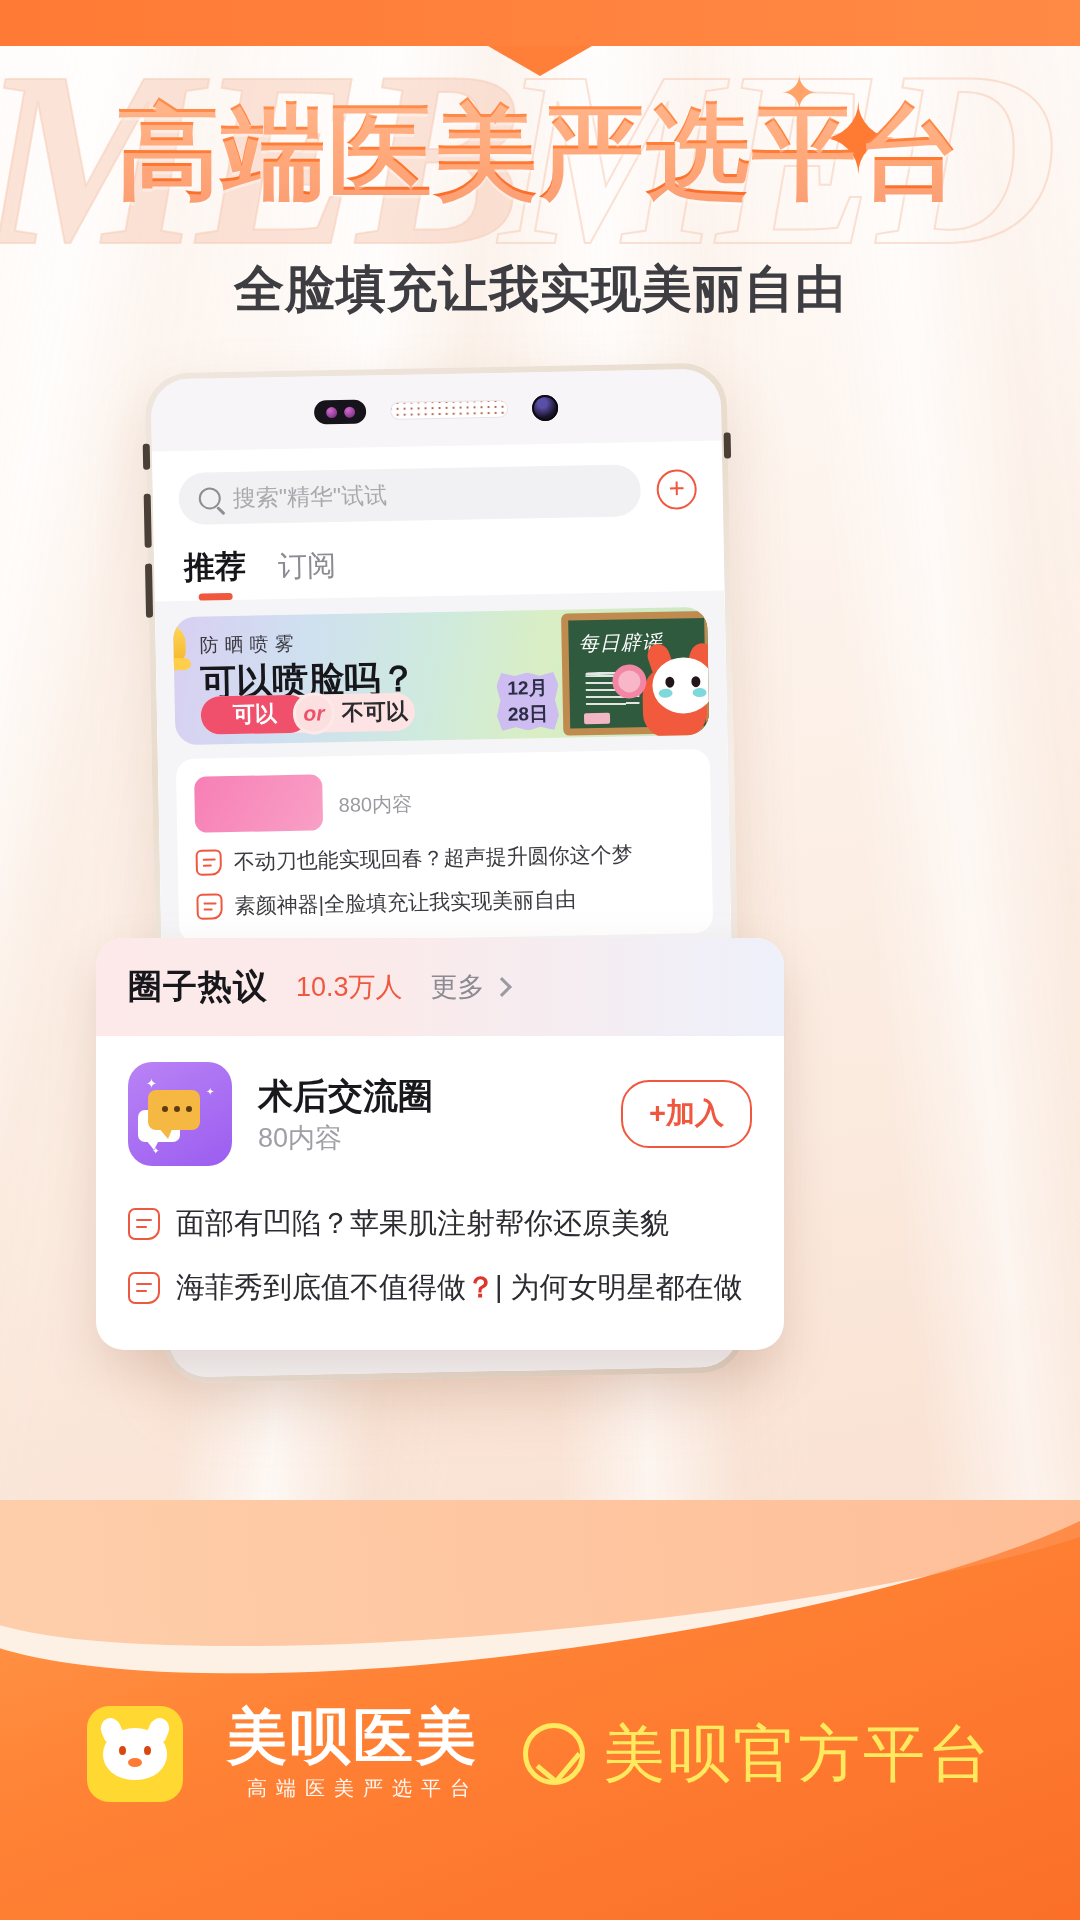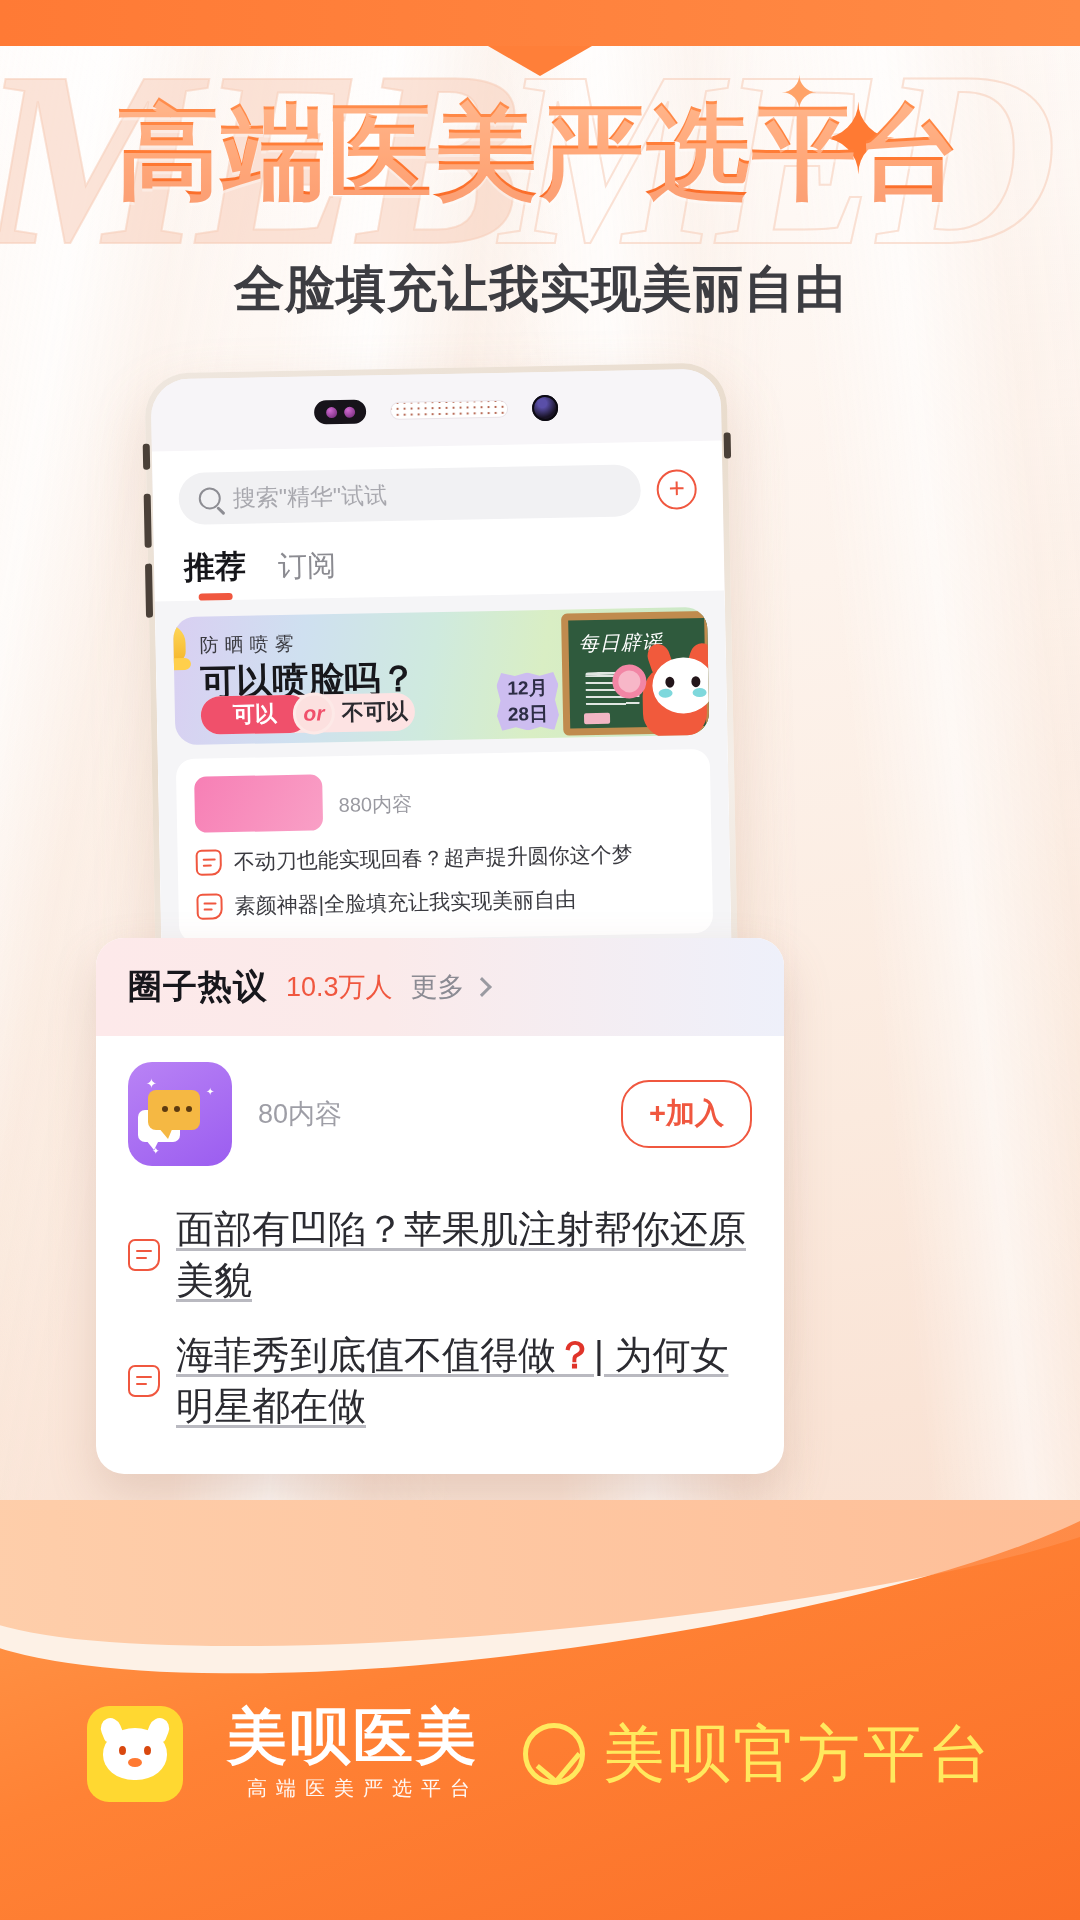--- a/index.html
+++ b/index.html
@@ -243,21 +243,21 @@
     background:#e8f6e8; border-radius:6px; padding:3px 10px; }
 
   
   .overlay {
     position:absolute; top:938px; left:96px; width:688px;
     border-radius:28px; background:#fff; overflow:hidden;
     box-shadow:0 22px 48px rgba(160,110,90,.22);
   }
   .ov-head {
     background:linear-gradient(90deg,#fde9ea 0%,#fbeaea 42%,#eef0fa 100%);
-    padding:26px 32px; display:flex; align-items:center; gap:18px;
+    padding:26px 32px; display:flex; align-items:center; gap:28px;
   }
   .ov-title { font-size:34px; font-weight:800; color:#17171c; letter-spacing:1px; }
   .ov-count { font-size:27px; color:#f0573f; font-weight:500; }
   .ov-sub { font-size:27px; color:#a8a8b0; flex:1; }
   .ov-more { font-size:27px; color:#8b8b93; display:flex; align-items:center; gap:10px; }
   .ov-chev { width:14px; height:14px; border-right:3px solid #9a9aa1; border-top:3px solid #9a9aa1;
     transform:rotate(45deg); }
 
   .ov-body { padding:26px 32px 30px 32px; }
   .circle-row { display:flex; align-items:center; gap:26px; }
@@ -286,21 +286,21 @@
   .ov-links { margin-top:26px; }
   .ov-link { display:flex; align-items:center; gap:16px; padding:12px 0; }
   .linkic {
     width:32px; height:32px; border:2.4px solid #f0573f; flex:none;
     border-radius:7px 7px 12px 7px; position:relative;
   }
   .linkic:before, .linkic:after { content:""; position:absolute; left:6px; height:2.4px;
     background:#f0573f; border-radius:2px; }
   .linkic:before { top:9px; width:16px; }
   .linkic:after { top:16px; width:11px; }
-  .linktext { font-size:38px; color:#2b2b31; text-decoration:underline; text-underline-offset:6px;
+  .linktext { font-size:29px; color:#2b2b31; text-underline-offset:6px;
     text-decoration-color:#b9b9c0; }
   .qmark { color:#e0342a; font-weight:800; }
 
   
   .bottom {
     position:absolute; left:0; bottom:0; width:100%; height:420px;
     background:linear-gradient(160deg,#ff9a4d 0%,#ff8235 40%,#fb6f28 100%);
     overflow:hidden;
     text-align:right;
   }
@@ -479,20 +479,21 @@
         <span class="star" style="left:24px;top:84px;font-size:9px;">✦</span>
         <div class="bub2"></div>
         <div class="bub1"></div>
         <div class="bdots">
             <i></i>
             <i></i>
             <i></i>
           </div>
       </div>
       <div class="circle-txt">
+        <div class="circle-name">术后交流圈</div>
         <div class="circle-meta">80内容</div>
       </div>
       <div class="joinbtn">+加入</div>
     </div>
 
     <div class="ov-links">
       <div class="ov-link">
         <div class="linkic"></div>
         <span class="linktext">面部有凹陷？苹果肌注射帮你还原美貌</span>
       </div>

